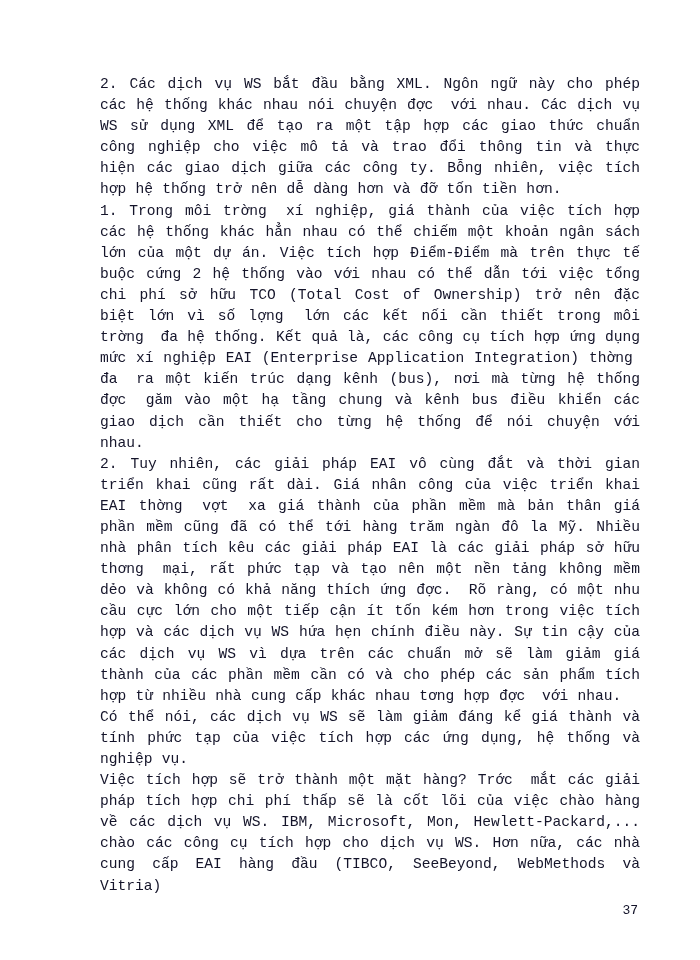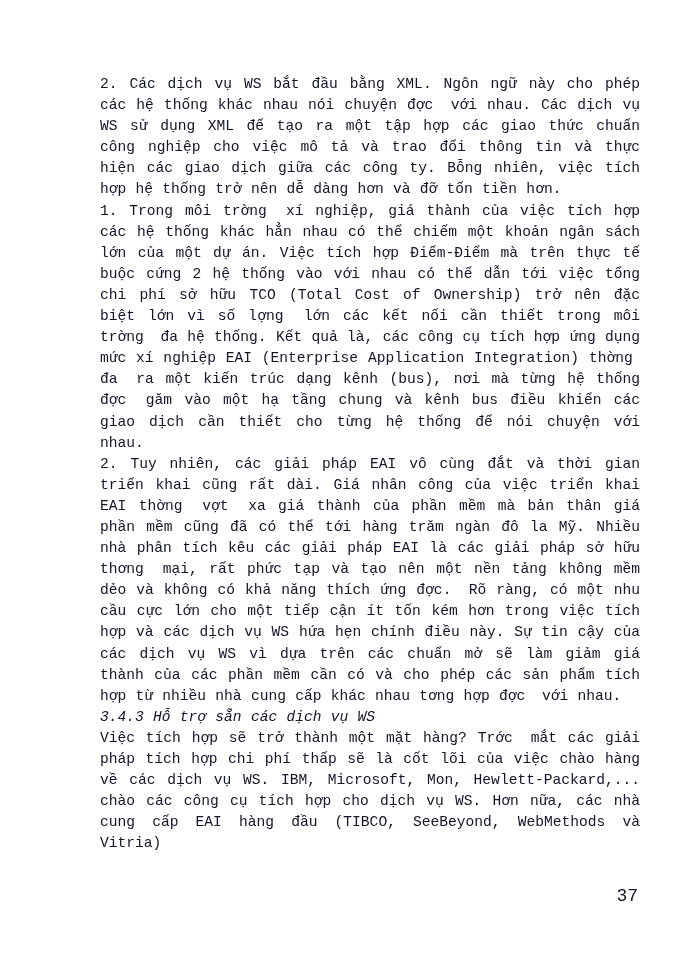--- a/index.html
+++ b/index.html
@@ -30,29 +30,29 @@
       line-height: 21.1px;
       text-align: justify;
       word-spacing: 0.5px;
     }
     .content p.heading {
       font-style: italic;
     }
     .page-number {
       position: absolute;
       right: 62px;
-      bottom: 54px;
-      font-size: 18px;
+      bottom: 42px;
+      font-size: 13px;
     }
   </style>
 </head>
 <body>
 
 <div class="page">
   <div class="content">
     <p>2. Các dịch vụ WS bắt đầu bằng XML. Ngôn ngữ này cho phép các hệ thống khác nhau nói chuyện đợc  với nhau. Các dịch vụ WS sử dụng XML để tạo ra một tập hợp các giao thức chuẩn công nghiệp cho việc mô tả và trao đổi thông tin và thực hiện các giao dịch giữa các công ty. Bỗng nhiên, việc tích hợp hệ thống trở nên dễ dàng hơn và đỡ tốn tiền hơn.</p>
     <p>1. Trong môi trờng  xí nghiệp, giá thành của việc tích hợp các hệ thống khác hẳn nhau có thể chiếm một khoản ngân sách lớn của một dự án. Việc tích hợp Điểm-Điểm mà trên thực tế buộc cứng 2 hệ thống vào với nhau có thể dẫn tới việc tổng chi phí sở hữu TCO (Total Cost of Ownership) trở nên đặc biệt lớn vì số lợng  lớn các kết nối cần thiết trong môi trờng  đa hệ thống. Kết quả là, các công cụ tích hợp ứng dụng mức xí nghiệp EAI (Enterprise Application Integration) thờng  đa  ra một kiến trúc dạng kênh (bus), nơi mà từng hệ thống đợc  găm vào một hạ tầng chung và kênh bus điều khiển các giao dịch cần thiết cho từng hệ thống để nói chuyện với nhau.</p>
     <p>2. Tuy nhiên, các giải pháp EAI vô cùng đắt và thời gian triển khai cũng rất dài. Giá nhân công của việc triển khai EAI thờng  vợt  xa giá thành của phần mềm mà bản thân giá phần mềm cũng đã có thể tới hàng trăm ngàn đô la Mỹ. Nhiều nhà phân tích kêu các giải pháp EAI là các giải pháp sở hữu thơng  mại, rất phức tạp và tạo nên một nền tảng không mềm dẻo và không có khả năng thích ứng đợc.  Rõ ràng, có một nhu cầu cực lớn cho một tiếp cận ít tốn kém hơn trong việc tích hợp và các dịch vụ WS hứa hẹn chính điều này. Sự tin cậy của các dịch vụ WS vì dựa trên các chuẩn mở sẽ làm giảm giá thành của các phần mềm cần có và cho phép các sản phẩm tích hợp từ nhiều nhà cung cấp khác nhau tơng hợp đợc  với nhau.</p>
-    <p class="heading">3.4.3 Hỗ trợ sẵn các dịch vụ WS</p>
+    <p>Có thể nói, các dịch vụ WS sẽ làm giảm đáng kể giá thành và tính phức tạp của việc tích hợp các ứng dụng, hệ thống và nghiệp vụ.</p>
     <p>Việc tích hợp sẽ trở thành một mặt hàng? Trớc  mắt các giải pháp tích hợp chi phí thấp sẽ là cốt lõi của việc chào hàng về các dịch vụ WS. IBM, Microsoft, Mon, Hewlett-Packard,... chào các công cụ tích hợp cho dịch vụ WS. Hơn nữa, các nhà cung cấp EAI hàng đầu (TIBCO, SeeBeyond, WebMethods và Vitria)</p>
   </div>
   <div class="page-number">37</div>
 </div>
 
 </body></html>

